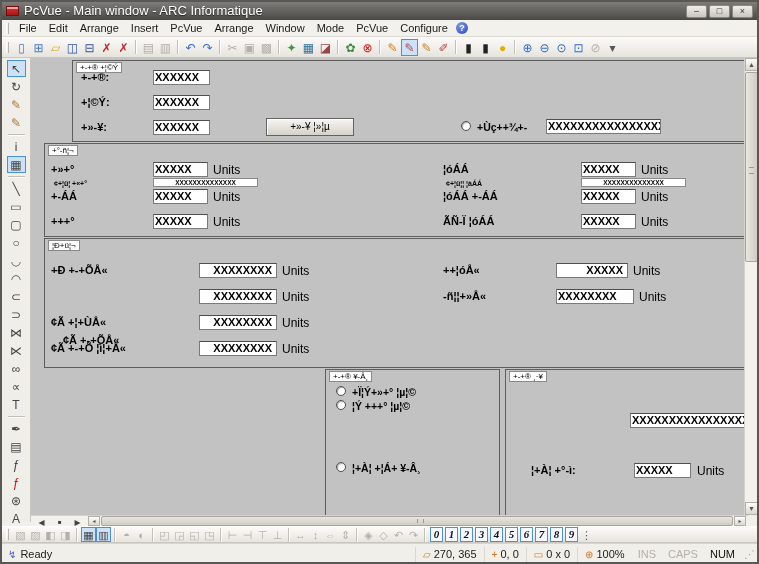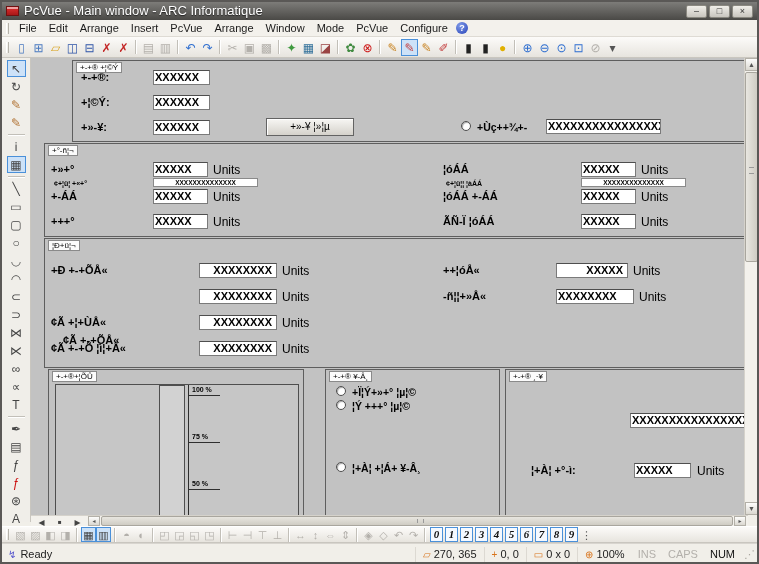--- a/index.html
+++ b/index.html
@@ -245,33 +245,20 @@
       <span class="units" style="left:237px;top:103px;">Units</span>
 
       <span class="lbl" style="left:398px;top:25px;">++¦óÅ«</span>
       <span class="fld right" style="left:511px;top:24px;width:72px;">XXXXX</span>
       <span class="units" style="left:588px;top:25px;">Units</span>
       <span class="lbl" style="left:398px;top:51px;">-ñ¦¦+»Å«</span>
       <span class="fld" style="left:511px;top:50px;width:78px;">XXXXXXXX</span>
       <span class="units" style="left:594px;top:51px;">Units</span>
     </div>
 
-    <div class="gbox" style="left:17px;top:311px;width:256px;height:160px;">
-      <span class="gtab">+-+®+¦ÕÛ</span>
-      <div class="gauge-outer" style="left:6px;top:14px;width:244px;height:144px;">
-        <div class="gauge-bar" style="left:103px;top:0px;width:26px;height:143px;"></div>
-        <div class="gauge-axis" style="left:132px;top:0px;height:143px;"></div>
-        <div class="gauge-tick" style="left:132px;top:10px;width:32px;"></div>
-        <span class="gauge-ticklbl" style="left:136px;top:1px;">100 %</span>
-        <div class="gauge-tick" style="left:132px;top:57px;width:32px;"></div>
-        <span class="gauge-ticklbl" style="left:136px;top:48px;">75 %</span>
-        <div class="gauge-tick" style="left:132px;top:104px;width:32px;"></div>
-        <span class="gauge-ticklbl" style="left:136px;top:95px;">50 %</span>
-      </div>
-    </div>
 
     <div class="gbox" style="left:294px;top:311px;width:175px;height:160px;">
       <span class="gtab">+-+® ¥-Â¸</span>
       <span class="radio" style="left:10px;top:16px;"></span>
       <span class="rlbl" style="left:26px;top:16px;">+Ï¦Ý+»+° ¦µ¦©</span>
       <span class="radio" style="left:10px;top:30px;"></span>
       <span class="rlbl" style="left:26px;top:30px;">¦Ý +++° ¦µ¦©</span>
       <span class="radio" style="left:10px;top:92px;"></span>
       <span class="rlbl" style="left:26px;top:92px;">¦+À¦ +¦Á+ ¥-Â¸</span>
     </div>

